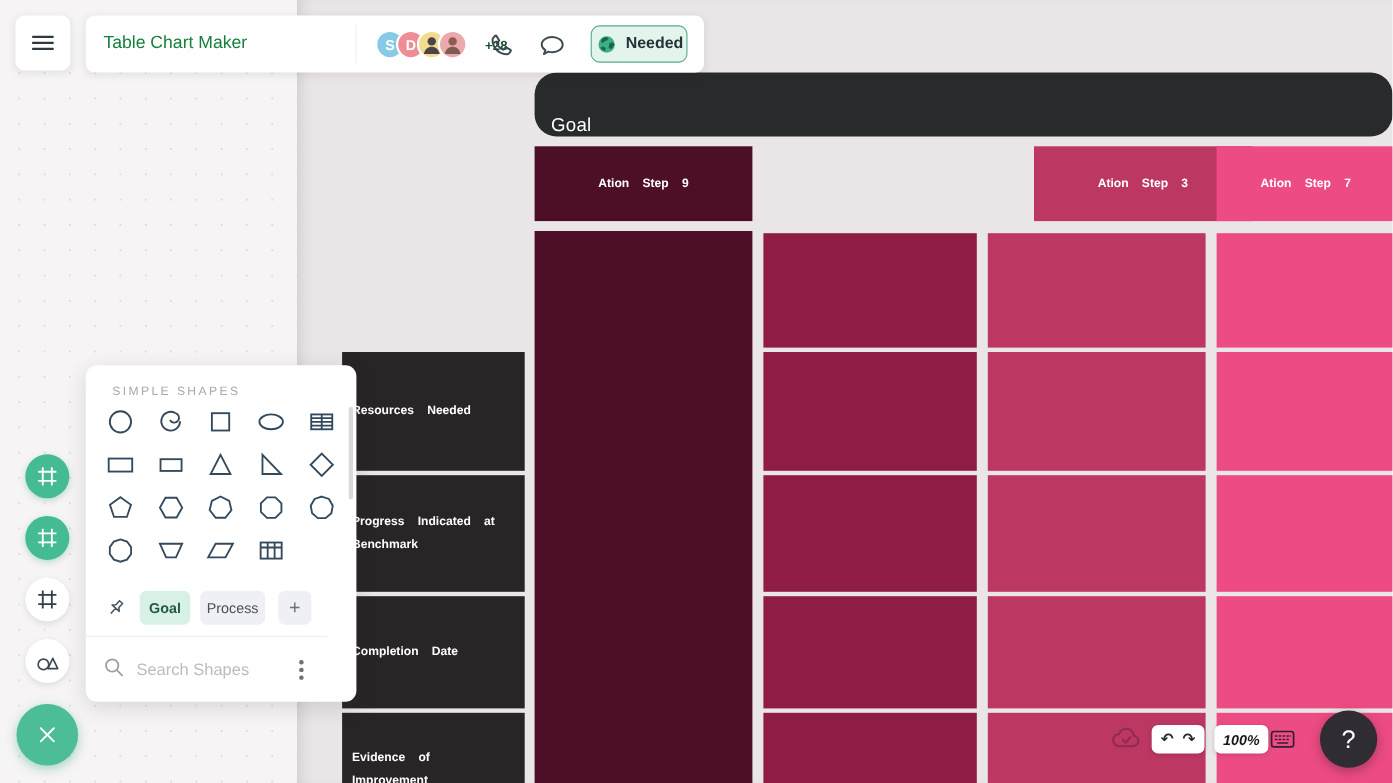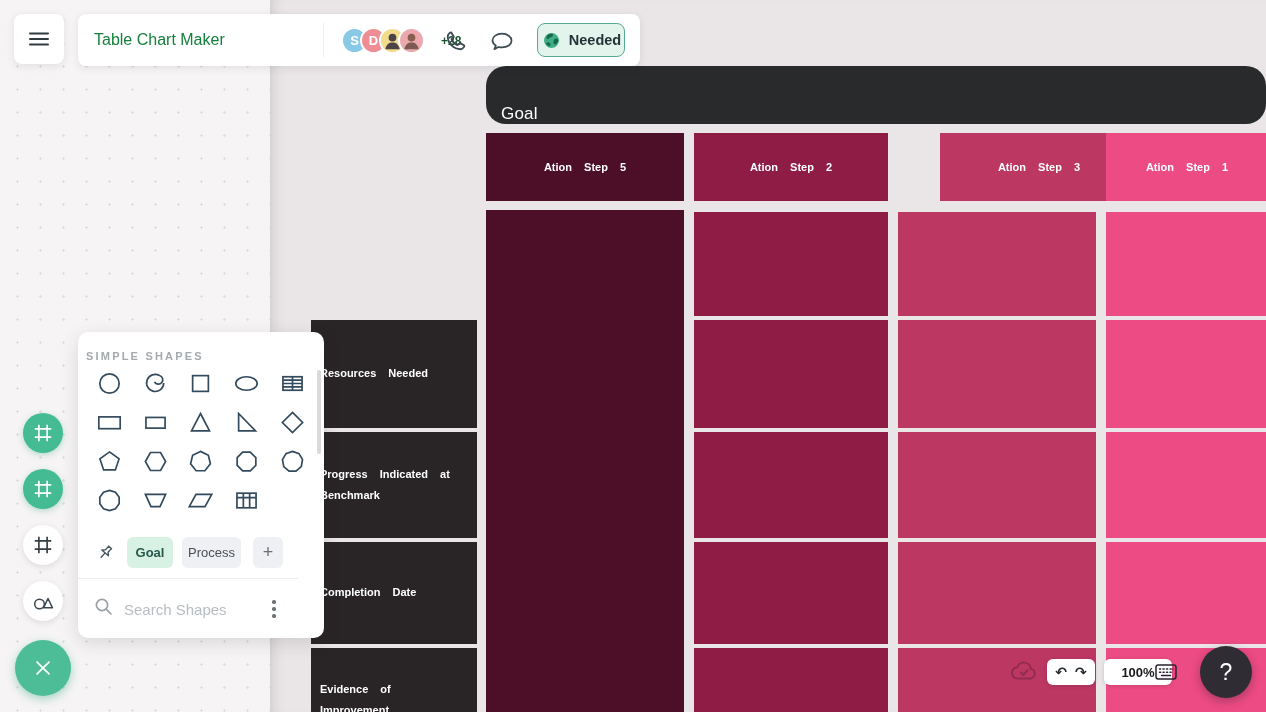--- a/index.html
+++ b/index.html
@@ -93,22 +93,22 @@
   .rail-green { background:var(--accent_green); box-shadow:0 2px 6px rgba(60,170,135,.35); }
   .rail-white { background:#fff; box-shadow:0 2px 6px rgba(40,40,45,.12); }
   .rb1 { top:413px; } .rb2 { top:469px; } .rb3 { top:525px; } .rb4 { top:581px; }
   .close-btn { left:15px; top:640px; width:56px; height:56px; border-radius:50%;
     background:#4cbd97; box-shadow:0 3px 10px rgba(60,170,135,.45);
     display:flex; align-items:center; justify-content:center; cursor:pointer; }
 
   
   .shapes-panel { left:78px; top:332px; width:246px; height:306px;
     background:var(--panel_bg); border-radius:10px; box-shadow:0 5px 18px rgba(40,40,45,.14); z-index:10; }
-  .panel-title { position:absolute; left:8px; top:18px; font-size:11px; letter-spacing:2.2px;
-    color:#a5aaae; font-weight:700; }
+  .panel-title { position:absolute; left:24px; top:18px; font-size:11px; letter-spacing:2.2px;
+    color:#a5aaae; font-weight:400; }
   .shape-grid { position:absolute; left:9px; top:36px; width:228px;
     display:grid; grid-template-columns:repeat(5,1fr); row-gap:9px; justify-items:center; }
   .shape-cell { width:30px; height:30px; display:flex; align-items:center; justify-content:center;
     cursor:pointer; border-radius:4px; }
   .shape-cell svg { stroke:#33495c; fill:none; stroke-width:1.5; }
   .pin-btn { position:absolute; left:13px; top:2px; width:28px; height:28px;
     display:flex; align-items:center; justify-content:center; cursor:pointer; }
   .chip { position:absolute; top:0; height:31px; border-radius:6px;
     display:flex; align-items:center; justify-content:center; font-size:13px; cursor:pointer; }
   .chip-core { left:49px; width:46px; background:#d7f1e5; color:#27584a; font-weight:700; }
@@ -134,51 +134,48 @@
   .sp-search .kebab { left:288px; }
   .sp-search .kebab { left:auto; right:14px; top:0; height:60px; }
 
   
   .cloud-ico { left:1008px; top:656px; width:32px; height:32px; }
   .hist-pill { left:1047px; top:659px; width:48px; height:26px; background:#fff; border-radius:6px;
     display:flex; align-items:center; justify-content:center; gap:8px;
     box-shadow:0 1px 4px rgba(40,40,45,.18); }
   .hist-pill span { font-family:"DejaVu Sans",sans-serif; font-size:14px; font-weight:700; color:#24292d;
     line-height:1; cursor:pointer; }
-  .zoom-pill { left:1104px; top:659px; width:68px; height:26px; background:#fff; border-radius:6px;
+  .zoom-pill { left:1104px; top:659px; width:49px; height:26px; background:#fff; border-radius:6px;
     display:flex; align-items:center; justify-content:center;
     font-size:13px; font-weight:700; color:#17191c; cursor:pointer;
-    box-shadow:0 1px 4px rgba(40,40,45,.18); }
+    box-shadow:0 1px 4px rgba(40,40,45,.18);font-style:italic; }
   .kbd-ico { left:1154px; top:661px; width:24px; height:22px; cursor:pointer; }
   .help-btn { left:1200px; top:646px; width:52px; height:52px; border-radius:50%;
     background:#2f2c33; color:#fff; display:flex; align-items:center; justify-content:center;
     font-size:23px; font-weight:400; cursor:pointer; box-shadow:0 3px 10px rgba(30,25,35,.35); }
 </style>
 </head>
 <body>
 
 <div class="screen">
 
   <div class="main-area"></div>
 
   <div class="abs goal-bar">
     <span>Goal</span>
   </div>
 
   <div class="abs col-head ch1">
-      <span>Ation Step 5</span>
-    </div>
-  <div class="abs col-head ch2">
-      <span>Ation Step 2</span>
+      <span>Ation Step 9</span>
     </div>
   <div class="abs col-head ch3">
       <span>Ation Step 3</span>
     </div>
   <div class="abs col-head ch4">
-      <span>Ation Step 1</span>
+      <span>Ation Step 7</span>
     </div>
 
   <div class="abs row-head r1">Resources Needed</div>
   <div class="abs row-head r2">Progress Indicated at
 Benchmark</div>
   <div class="abs row-head r3">Completion Date</div>
   <div class="abs row-head r4">Evidence of
 Improvement</div>
 
   <div class="abs body-col1"></div>

